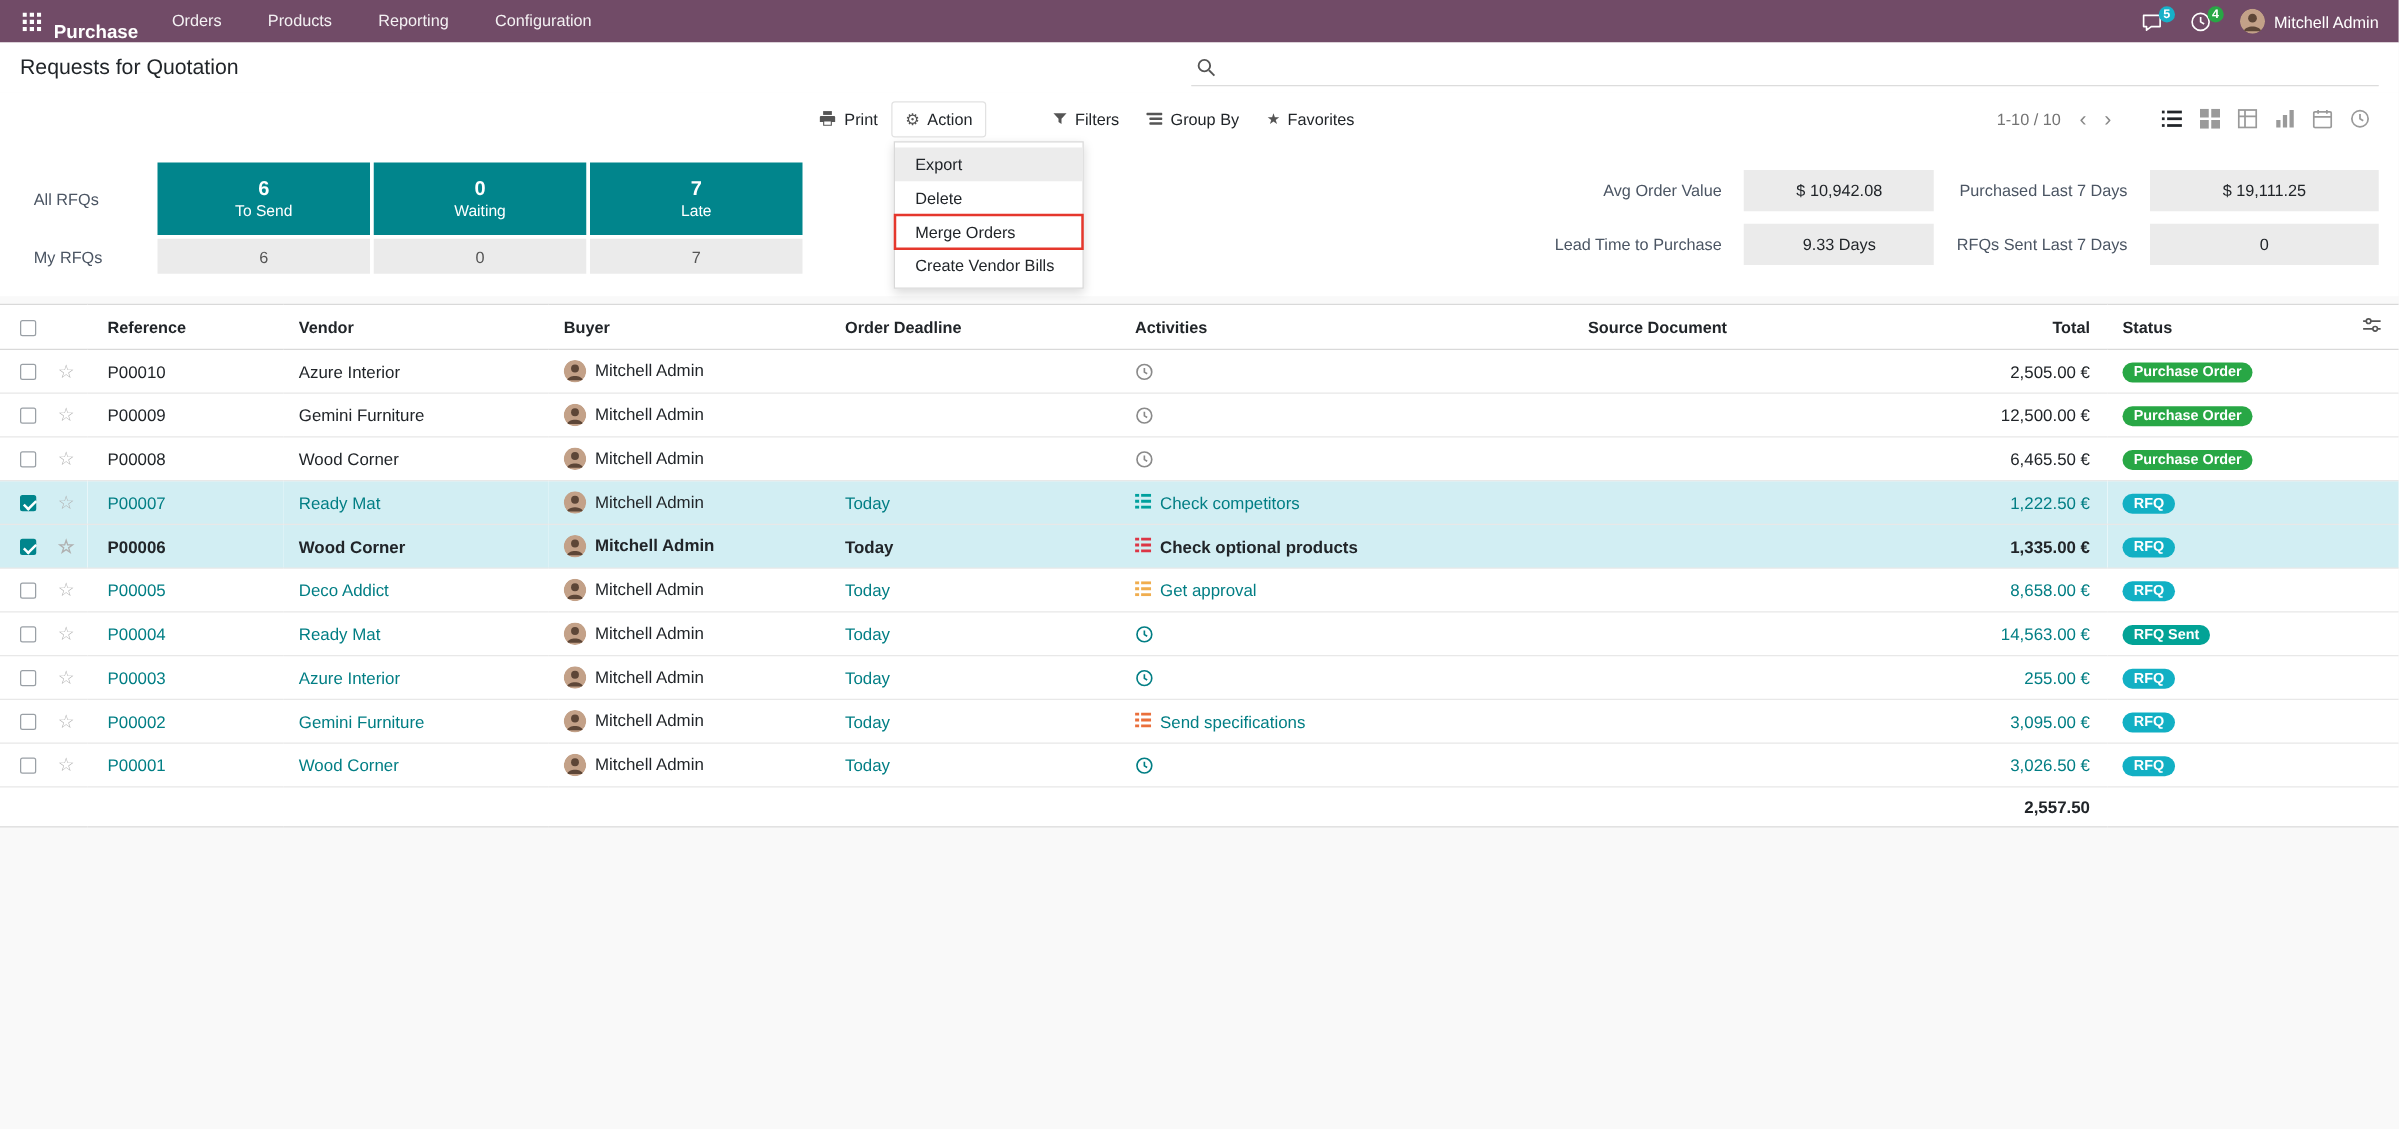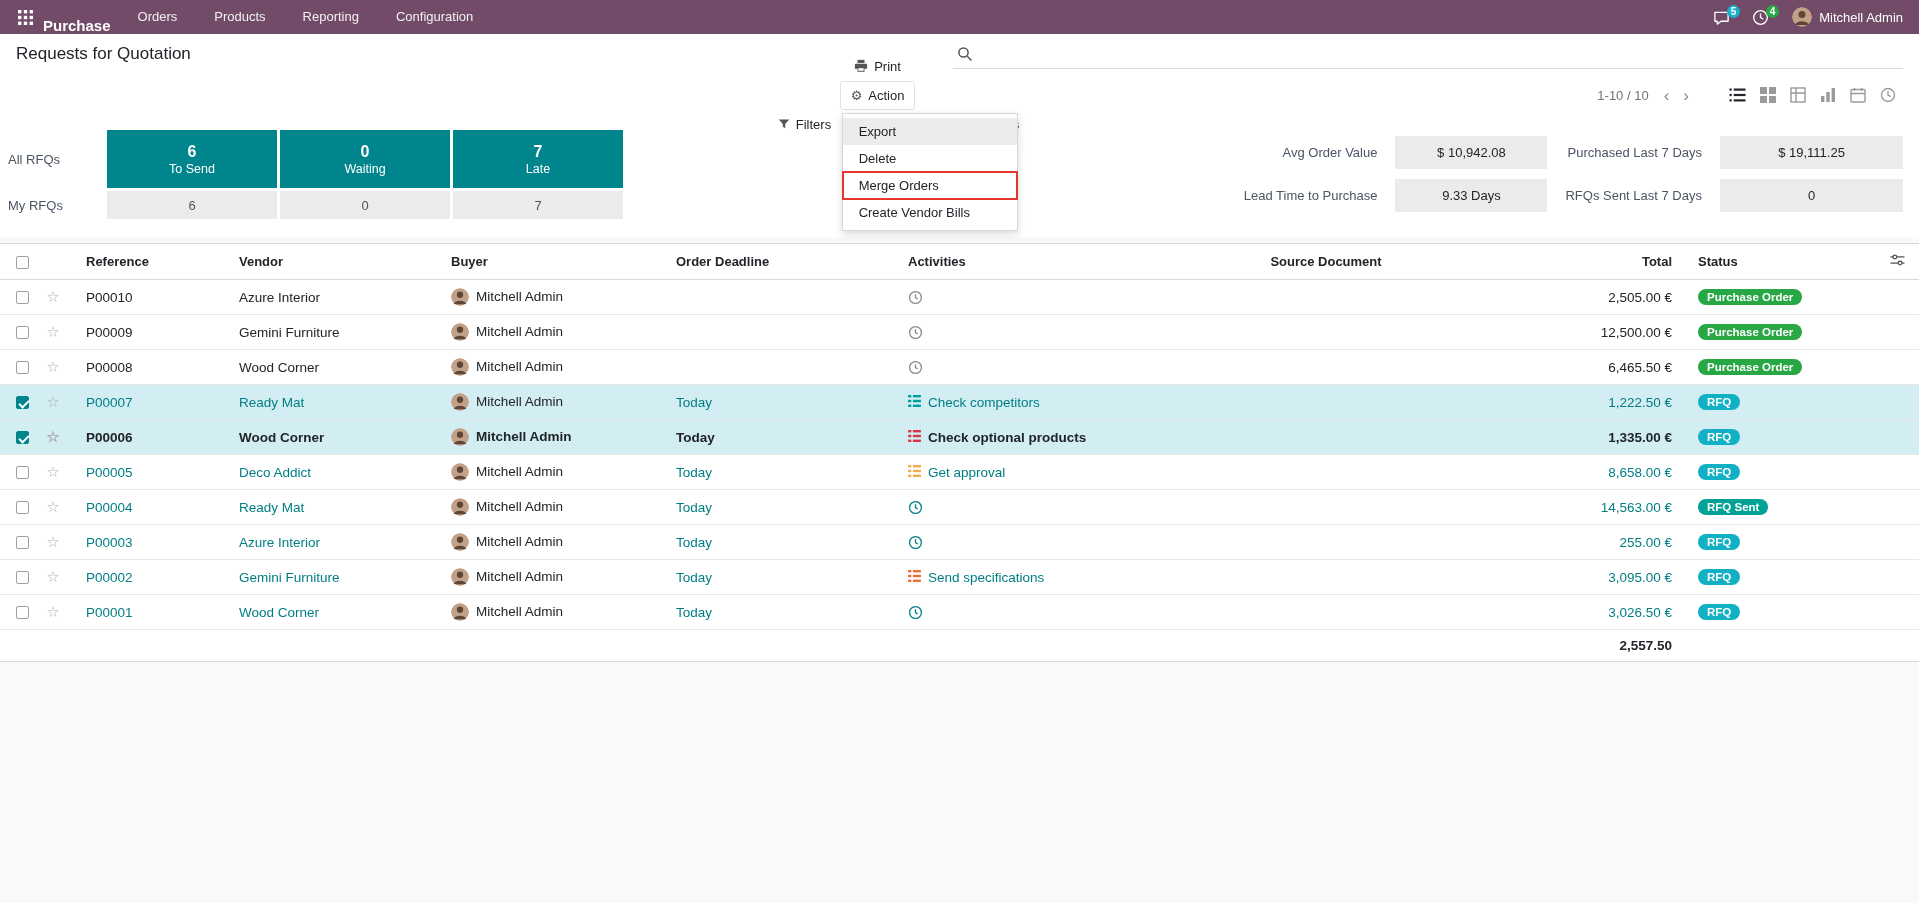--- a/index.html
+++ b/index.html
@@ -39,46 +39,46 @@
   
   .controls { height:42px; background:#fff; display:flex; align-items:center; padding:0 16px; position:relative; z-index:20; }
   .ctrl-left { display:flex; align-items:center; gap:10px; }
   .sp1 { flex:1.25; } .sp2 { flex:1; }
   .btn-primary {
     background:var(--accent); color:#fff; border:1px solid var(--accent);
     border-radius:3px; padding:7px 13px; font-size:12px; letter-spacing:.2px;
   }
   .btn-flat { background:none; border:1px solid transparent; color:#212529; padding:7px 10px; font-size:12px; }
   .selected-pill { background:var(--pillbg); color:#212529; border-radius:10px; padding:4px 11px; font-size:12px; }
-  .ctrl-center { display:flex; align-items:center;flex-direction:column; }
+  .ctrl-center { display:flex; align-items:center; }
   .ctrl-btn { background:none; border:1px solid transparent; display:flex; align-items:center; gap:6px; padding:6px 10px; font-size:13px; color:#212529; border-radius:3px; }
   .ctrl-btn .ico { display:flex; color:#555; }
   .action-wrap { position:relative; }
   .action-btn { border:1px solid #e2e2e2; background:#fff; }
   .gear { font-size:13px; color:#555; }
   .search-facets { display:flex; align-items:center; margin-left:42px; }
   .ctrl-right { display:flex; align-items:center; }
   .pager-text { font-size:13px; color:#737373; margin-right:8px; }
   .pager-arrow { background:none; border:none; font-size:17px; color:#888; padding:0 7px; line-height:1; }
   .view-switcher { display:flex; align-items:center; margin-left:26px; }
   .view-btn { background:none; border:none; padding:6px 7px; color:#9a9a9a; display:flex; }
   .view-btn.active { color:#212529; }
 
   
   .dropdown {
-    position:absolute; top:calc(100% + 3px); left:2px; width:176px;
+    position:absolute; top:calc(100% + 3px); left:2px; width:152px;
     background:#fff; border:1px solid #d8d8d8; box-shadow:0 3px 8px rgba(0,0,0,.15);
     padding:4px 0; z-index:100;
   }
   .dd-item { padding:6px 16px; font-size:13px; color:#212529; cursor:pointer; white-space:nowrap; }
   .dd-item.hovered { background:#ececec; }
   .dd-item.outlined { outline:2px solid var(--red); outline-offset:-1px; }
 
   
-  .dashboard { background:#fff; padding:14px 16px 18px 8px; display:flex; align-items:flex-start; }
+  .dashboard { background:#fff; padding:14px 16px 18px 27px; display:flex; align-items:flex-start; }
   .dash-stats { display:flex; gap:3px; }
   .dash-labels { width:96px; display:flex; flex-direction:column; gap:3px; }
   .dash-labels > div { font-size:13px; color:#4b5563; display:flex; align-items:center; }
   .dash-labels .lbl-top { height:58px; }
   .dash-labels .lbl-bot { height:28px; }
   .stat-col { width:170px; display:flex; flex-direction:column; gap:3px; }
   .stat-top { height:58px; background:var(--accent); color:#fff; display:flex; flex-direction:column; align-items:center; justify-content:center; cursor:pointer; }
   .stat-num { font-size:16px; font-weight:bold; line-height:19px; }
   .stat-lbl { font-size:12.5px; line-height:16px; }
   .stat-bot { height:28px; background:#ebebeb; color:#555; display:flex; align-items:center; justify-content:center; font-size:13px; cursor:pointer; }

